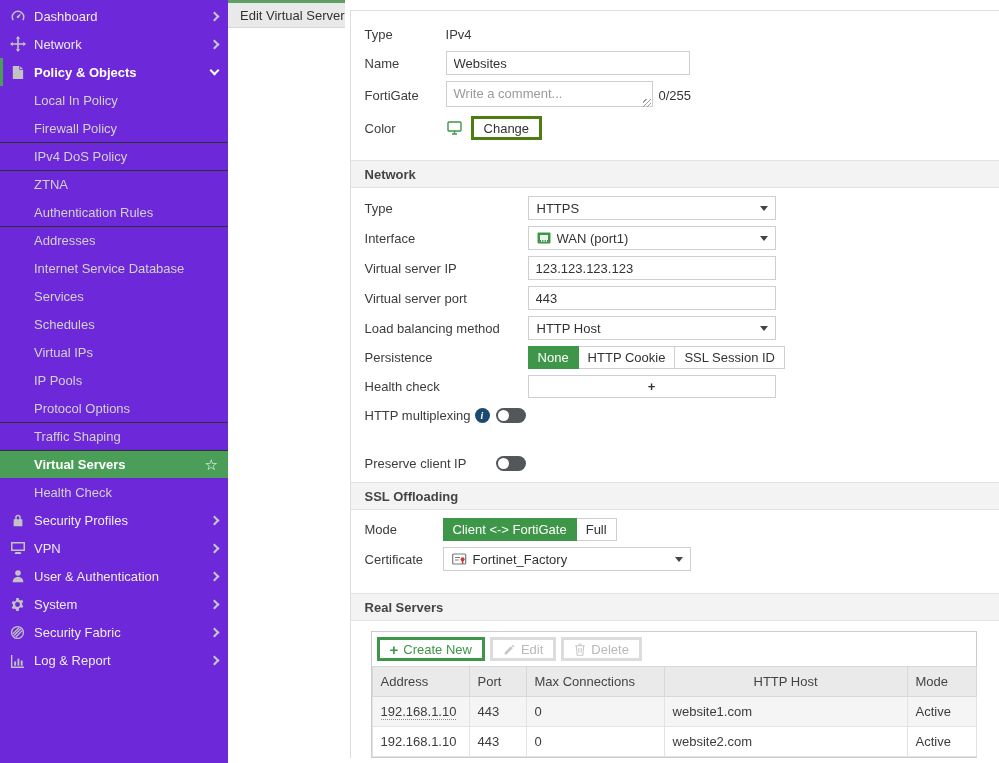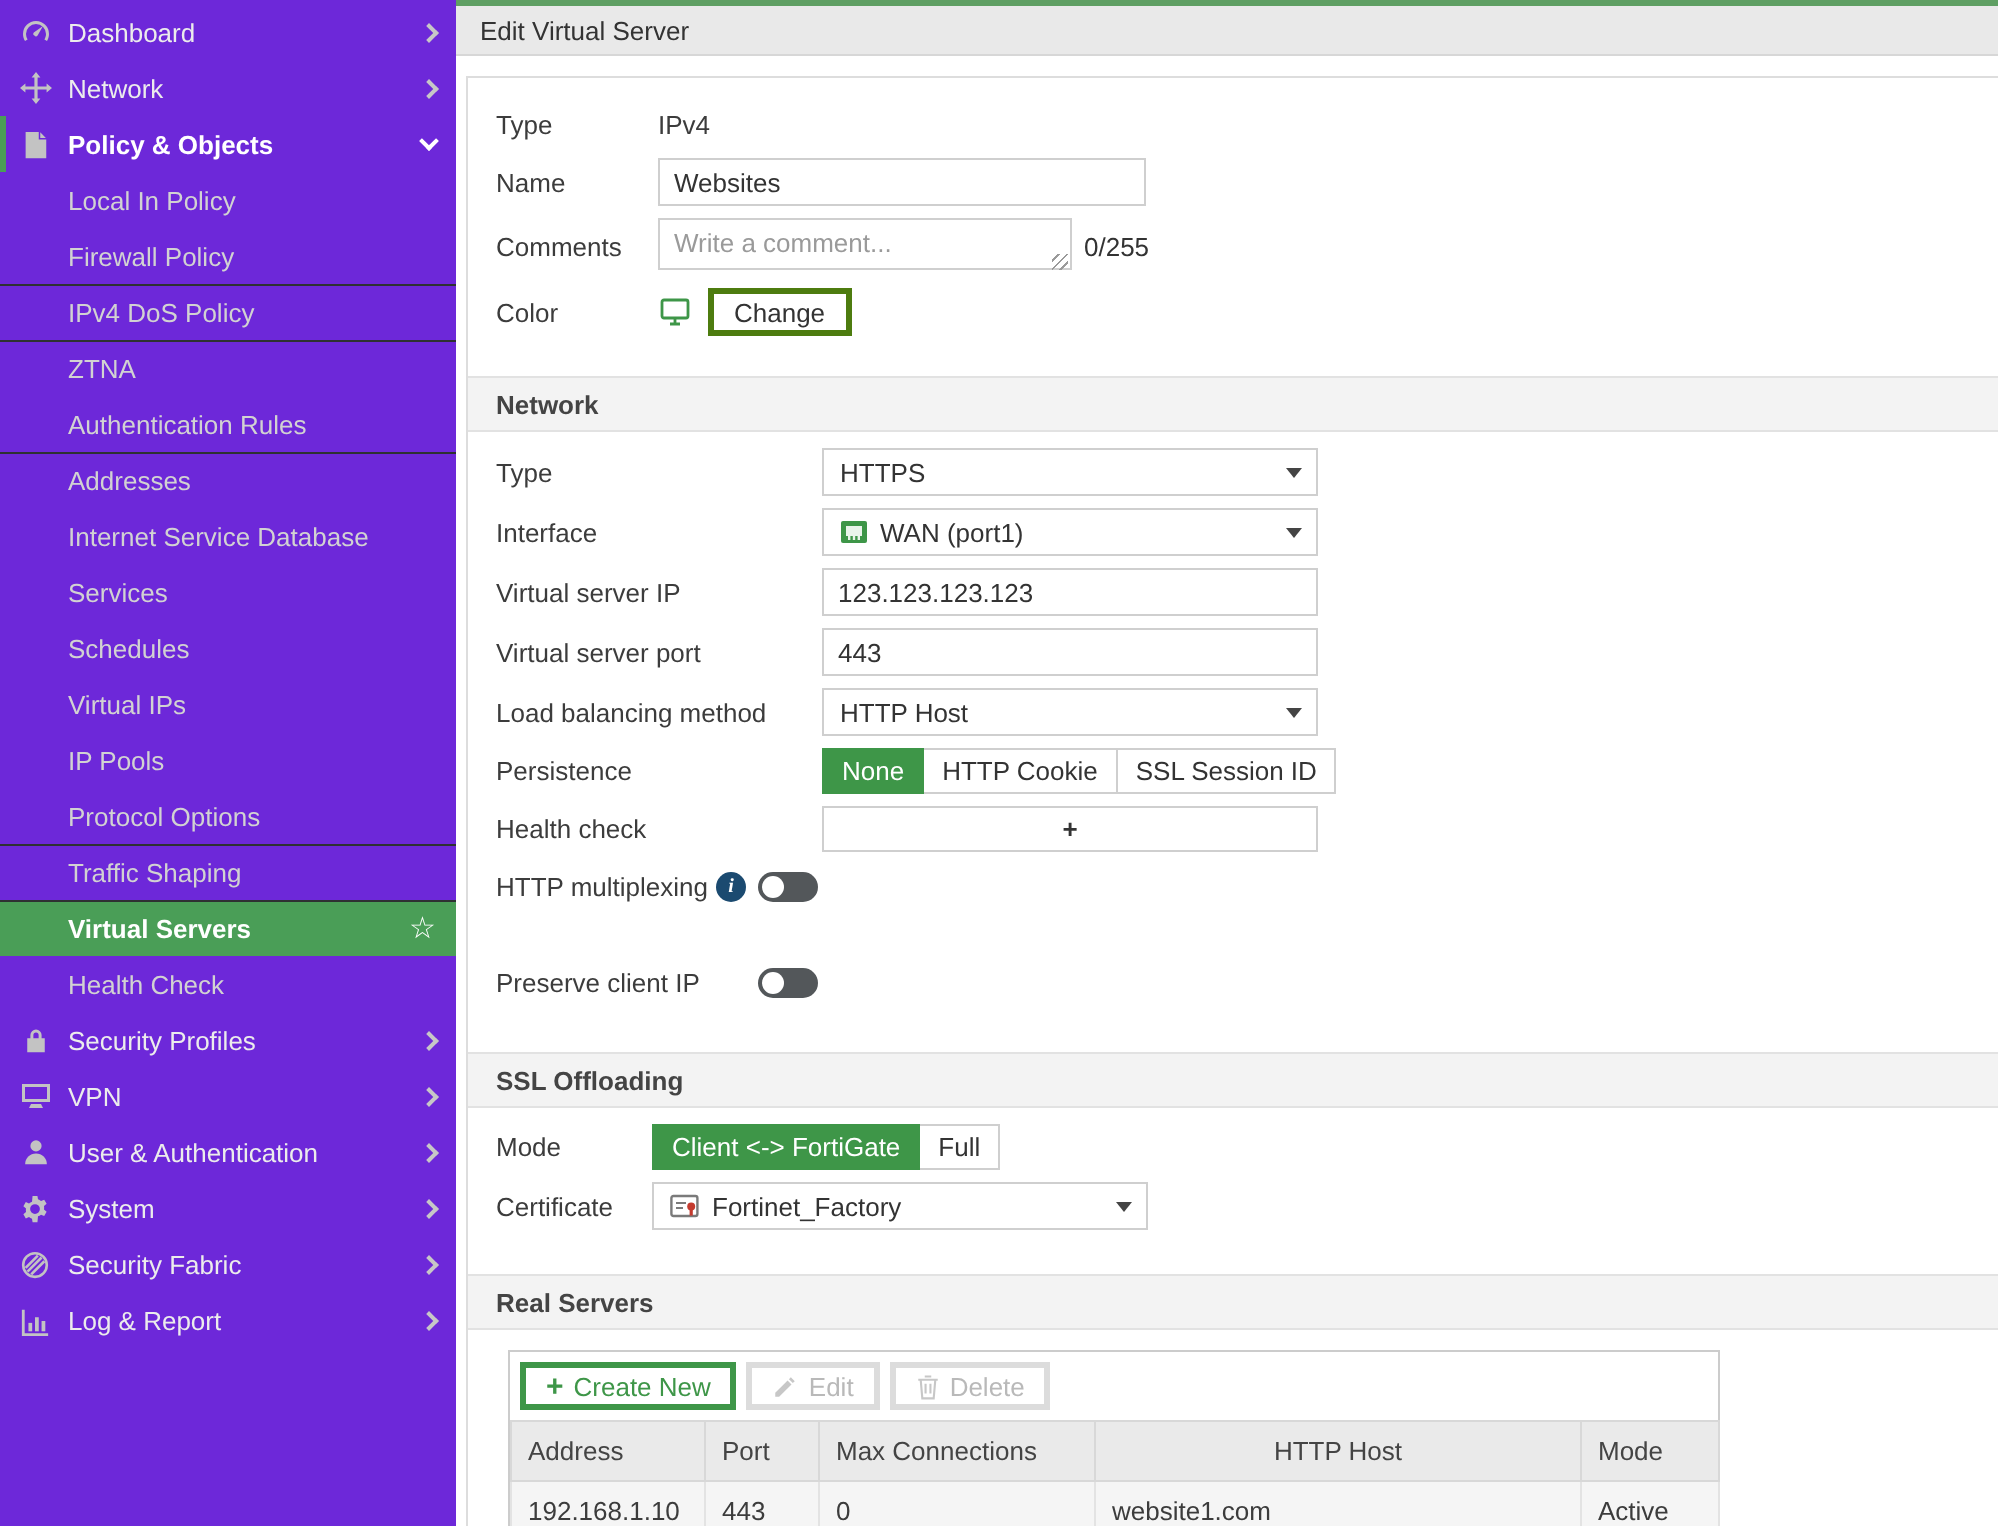--- a/index.html
+++ b/index.html
@@ -17,21 +17,21 @@
   .top-item.active::before { content:""; position:absolute; left:0; top:0; bottom:0; width:3px; background:#4a9e57; }
   .sub-item { padding-left:34px; color:#d2d2d2; }
   .sub-item.sep { border-top:1px solid #2e3132; }
   .sub-item.selected { background:#4a9e57; color:#fff; font-weight:bold; }
   .chev { width:7px; height:7px; border-top:2px solid #c7c7c7; border-right:2px solid #c7c7c7; flex:none; }
   .chev.right { transform:rotate(45deg); }
   .chev.down  { transform:rotate(135deg); margin-top:-3px; border-color:#fff; }
   .star { font-size:15px; color:#fff; font-weight:normal; line-height:1; }
 
   
-  .main { flex:1; display:flex; flex-direction:column; min-width:0; background:#fff; }
+  .main { flex:1; display:flex; flex-direction:row; min-width:0; background:#fff; }
   .main-header { height:28px; background:#e9e9e9; border-top:3px solid #5f9f63; border-bottom:1px solid #d7d7d7;
     display:flex; align-items:center; padding-left:12px; color:#333; }
   .content { flex:1; overflow:hidden; padding:10px 0 0 5px; }
   .panel { border-top:1px solid #ddd; border-left:1px solid #ddd; min-height:730px; padding-top:12px; }
 
   .frow { display:flex; align-items:center; margin:0 0 6px 14px; min-height:22px; }
   .frow .flabel { color:#3c3c3c; }
   .lab-w1 { width:81px; flex:none; }   
   .lab-w2 { width:163px; flex:none; }  
   .lab-w3 { width:78px; flex:none; }   
@@ -250,21 +250,21 @@
         <span class="flabel lab-w1">Type</span>
         <span>IPv4</span>
       </div>
 
       <div class="frow">
         <span class="flabel lab-w1">Name</span>
         <input class="tinput name-input" type="text" value="Websites" style="">
       </div>
 
       <div class="frow">
-        <span class="flabel lab-w1">Comments</span>
+        <span class="flabel lab-w1">FortiGate</span>
         <span class="comments-wrap">
           <textarea class="comments" placeholder="Write a comment..." style=""></textarea>
           <span class="resize-handle"></span>
         </span>
         <span class="counter">0/255</span>
       </div>
 
       <div class="frow">
         <span class="flabel lab-w1">Color</span>
         <span style="margin-right:8px;">
@@ -347,21 +347,21 @@
           </span>
       </div>
 
       <div class="frow">
         <span class="flabel" style="width:131px">Preserve client IP</span>
         <span class="toggle">
             <span class="knob"></span>
           </span>
       </div>
 
-      <div class="section-bar" style="margin-top:24px">
+      <div class="section-bar" style="margin-top:8px">
         <span>SSL Offloading</span>
       </div>
 
       <div class="frow">
         <span class="flabel lab-w3">Mode</span>
         <div class="seg-group">
           <span class="seg sel">Client &lt;-&gt; FortiGate</span>
           <span class="seg">Full</span>
         </div>
       </div>

